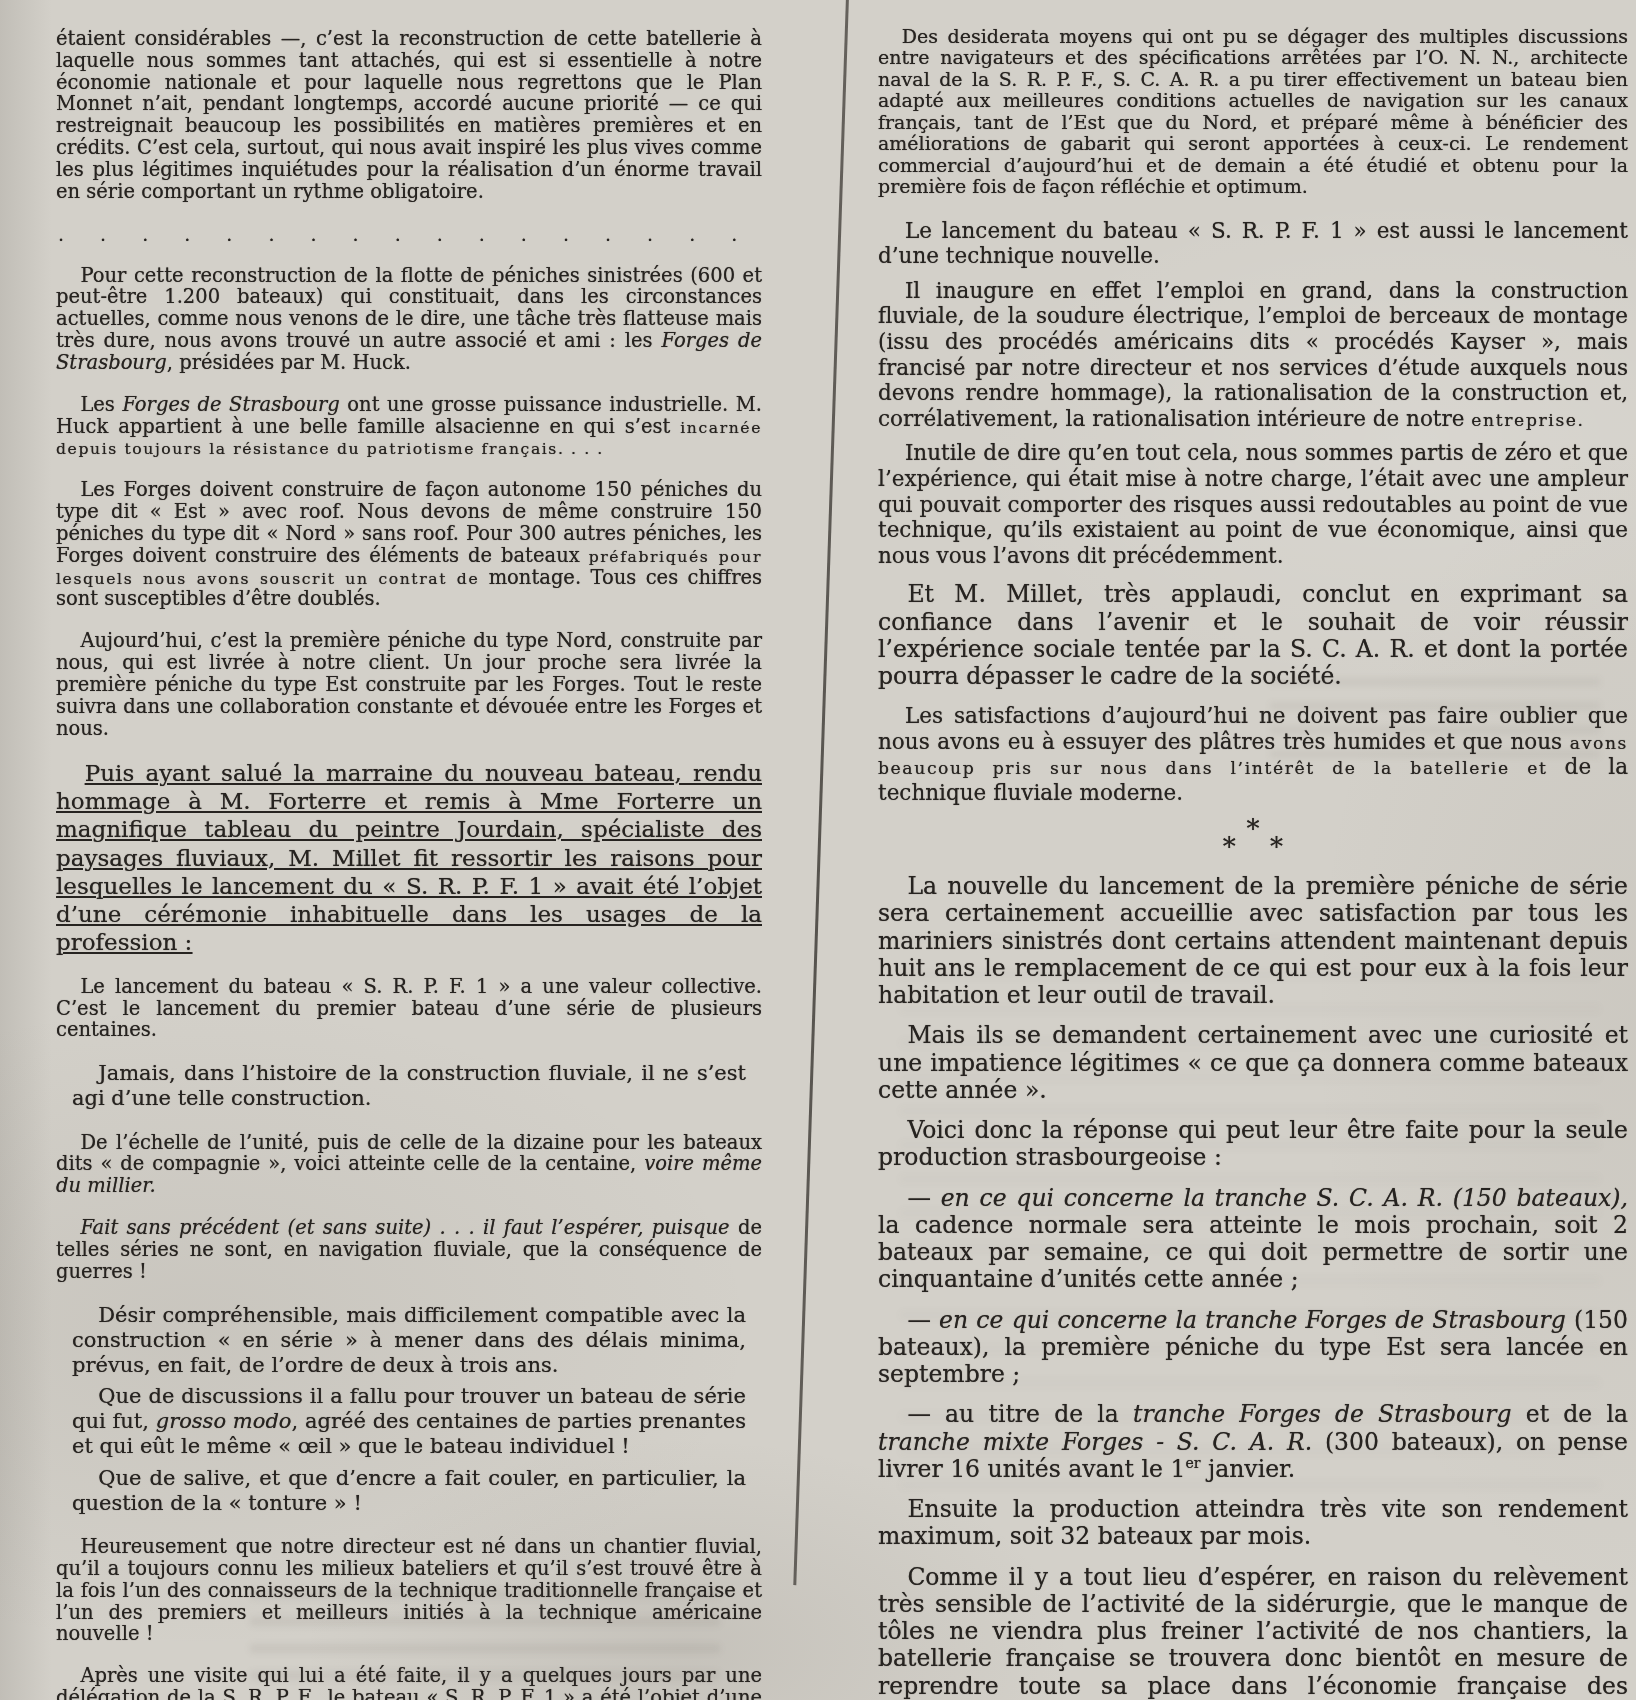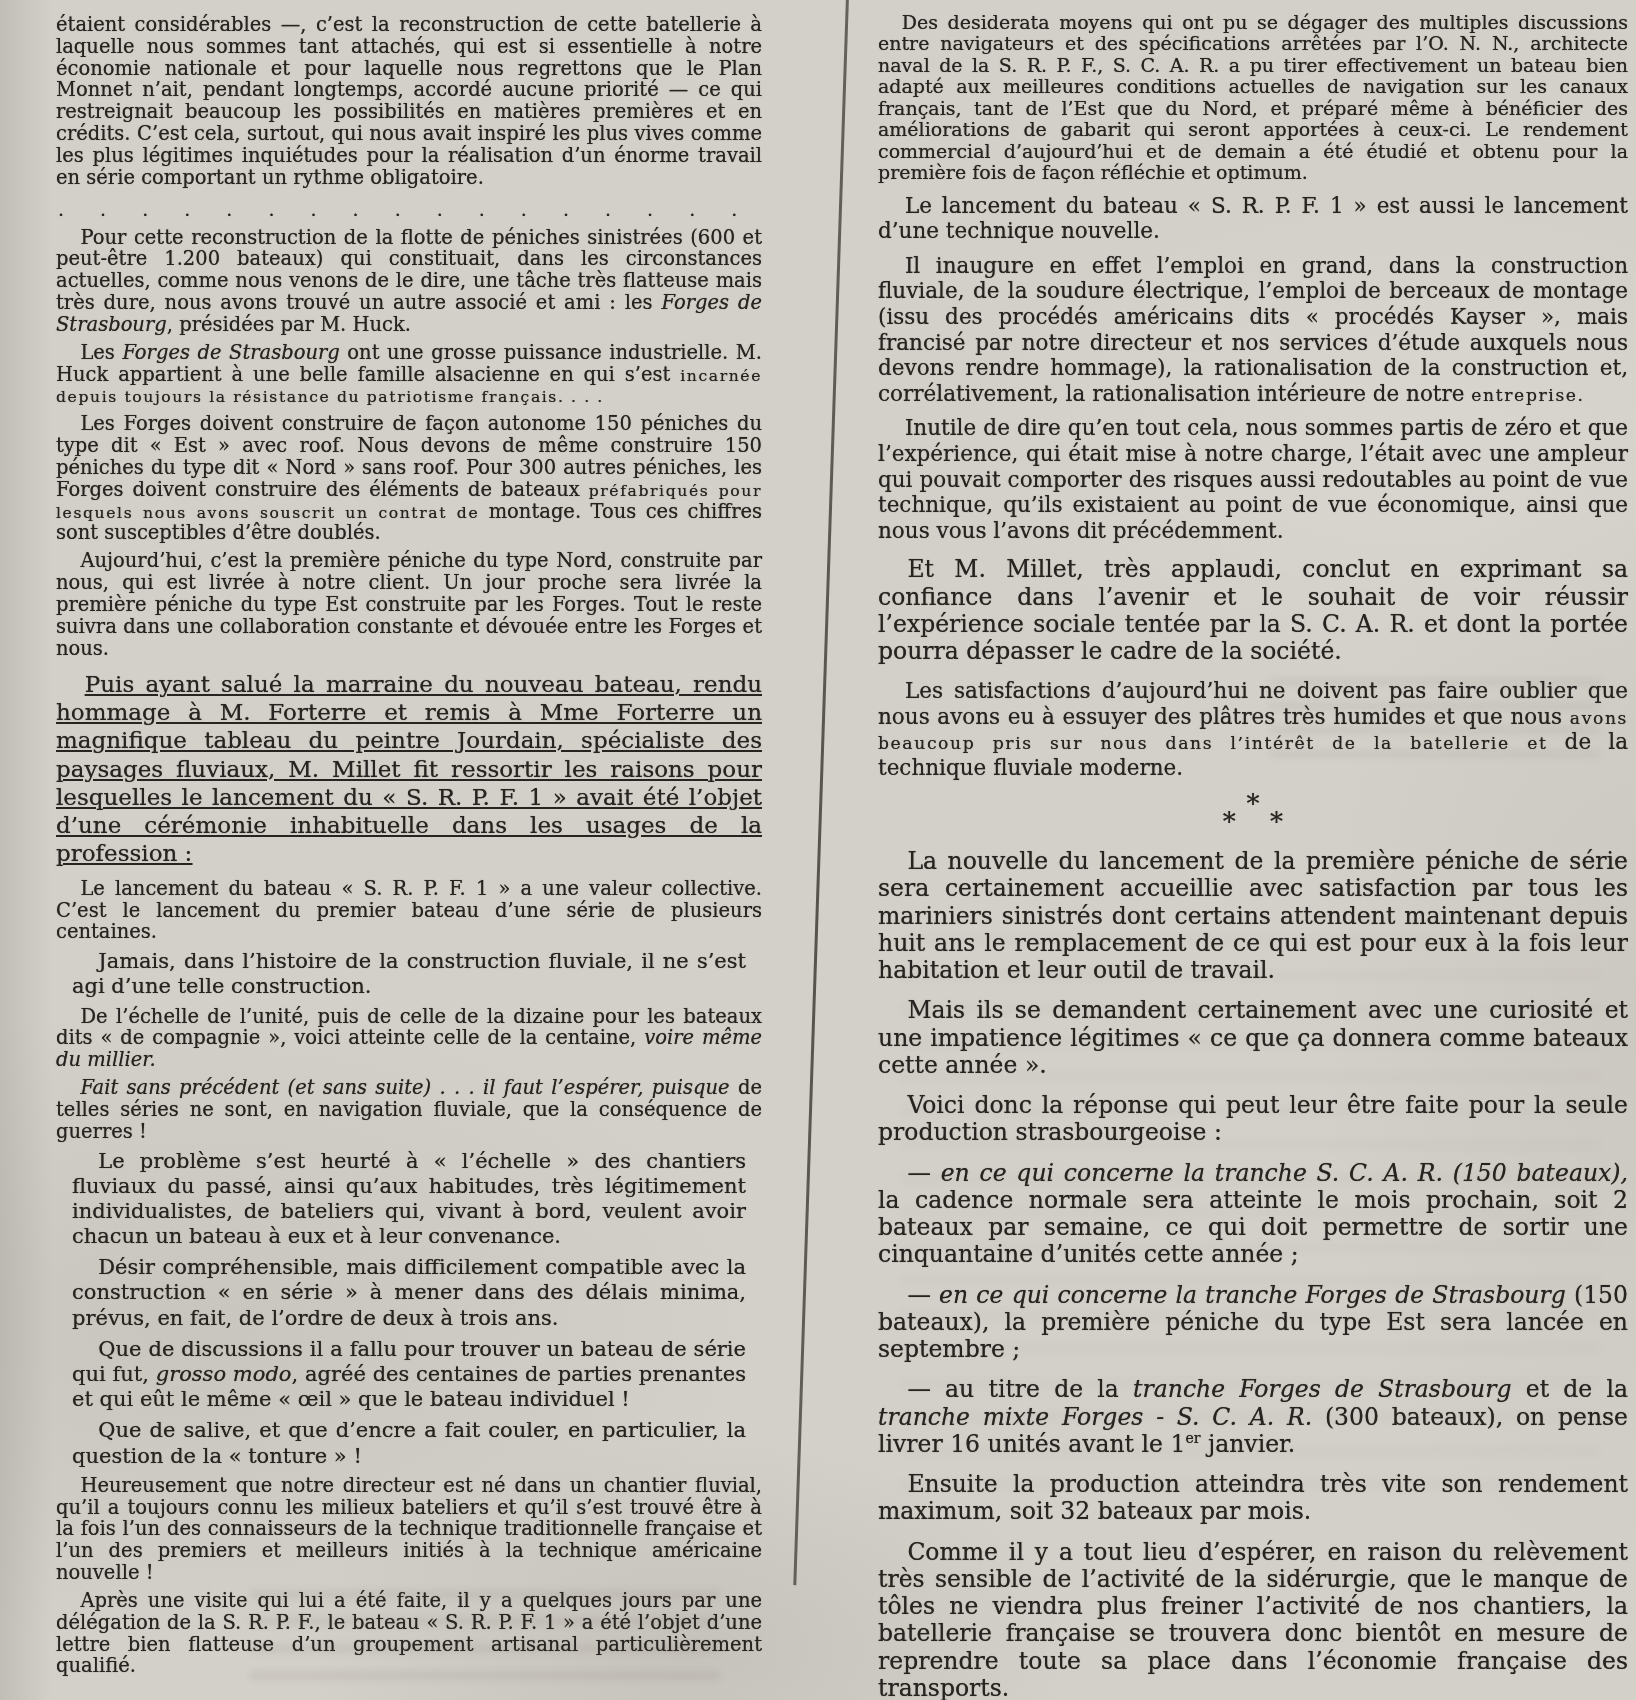--- a/index.html
+++ b/index.html
@@ -17,21 +17,21 @@
   }
   .page{position:absolute;inset:0;}
   .col{position:absolute;text-align:justify;}
   .col-left{left:56px;top:8px;width:706px;}
   .col-right{left:878px;top:6px;width:750px;}
   .divider{
     position:absolute;left:846px;top:-4px;width:2.5px;height:1590px;
     background:linear-gradient(#4a4641,#37342f 60%,#4a4641);
     transform-origin:top center;transform:rotate(1.9deg);opacity:.8;
   }
-  p.para{margin:6px 0;text-shadow:0 0 0.8px rgba(40,34,28,0.75);}
+  p.para{margin:20px 0;text-shadow:0 0 0.8px rgba(40,34,28,0.75);}
   p.ind{text-indent:1.25em;}
   
   .col-left .compact{font-size:19.5px;line-height:1.12;}
   .col-left .mid{font-size:21px;line-height:1.2;margin:6px 16px;}
   .col-left .large{font-size:23px;line-height:1.22;margin:11px 0;text-decoration:underline;}
   
   .col-right .compact{font-size:19px;line-height:1.13;}
   .col-right .mid{font-size:21.5px;line-height:1.19;margin:9px 0;}
   .col-right .large{font-size:23.5px;line-height:1.16;margin:13px 0;}
   .it{font-style:italic;}
@@ -63,21 +63,20 @@
       <div class="dots">. . . . . . . . . . . . . . . . .</div>
       <p class="para compact ind"><span>Pour cette reconstruction de la flotte de péniches sinistrées (600 et peut-être 1.200 bateaux) qui constituait, dans les circonstances actuelles, comme nous venons de le dire, une tâche très flatteuse mais très dure, nous avons trouvé un autre associé et ami : les </span><span class="it">Forges de Strasbourg</span><span>, présidées par M. Huck.</span></p>
       <p class="para compact ind"><span>Les </span><span class="it">Forges de Strasbourg</span><span> ont une grosse puissance industrielle. M. Huck appartient à une belle famille alsacienne en qui s’est </span><span class="sm">incarnée depuis toujours la résistance du patriotisme français. . . .</span></p>
       <p class="para compact ind"><span>Les Forges doivent construire de façon autonome 150 péniches du type dit « Est » avec roof. Nous devons de même construire 150 péniches du type dit « Nord » sans roof. Pour 300 autres péniches, les Forges doivent construire des éléments de bateaux </span><span class="sm">préfabriqués pour lesquels nous avons souscrit un contrat de</span><span> montage. Tous ces chiffres sont susceptibles d’être doublés.</span></p>
       <p class="para compact ind"><span>Aujourd’hui, c’est la première péniche du type Nord, construite par nous, qui est livrée à notre client. Un jour proche sera livrée la première péniche du type Est construite par les Forges. Tout le reste suivra dans une collaboration constante et dévouée entre les Forges et nous.</span></p>
       <p class="para large ind"><span>Puis ayant salué la marraine du nouveau bateau, rendu hommage à M. Forterre et remis à Mme Forterre un magnifique tableau du peintre Jourdain, spécialiste des paysages fluviaux, M. Millet fit ressortir les raisons pour lesquelles le lancement du « S. R. P. F. 1 » avait été l’objet d’une cérémonie inhabituelle dans les usages de la profession :</span></p>
       <p class="para compact ind"><span>Le lancement du bateau « S. R. P. F. 1 » a une valeur collective. C’est le lancement du premier bateau d’une série de plusieurs centaines.</span></p>
       <p class="para mid ind"><span>Jamais, dans l’histoire de la construction fluviale, il ne s’est agi d’une telle construction.</span></p>
       <p class="para compact ind"><span>De l’échelle de l’unité, puis de celle de la dizaine pour les bateaux dits « de compagnie », voici atteinte celle de la centaine, </span><span class="it">voire même du millier.</span></p>
       <p class="para compact ind"><span class="it">Fait sans précédent (et sans suite) . . . il faut l’espérer, puisque</span><span> de telles séries ne sont, en navigation fluviale, que la conséquence de guerres !</span></p>
-      <p class="para mid ind"><span>Le problème s’est heurté à « l’échelle » des chantiers fluviaux du passé, ainsi qu’aux habitudes, très légitimement individualistes, de bateliers qui, vivant à bord, veulent avoir chacun un bateau à eux et à leur convenance.</span></p>
       <p class="para mid ind"><span>Désir compréhensible, mais difficilement compatible avec la construction « en série » à mener dans des délais minima, prévus, en fait, de l’ordre de deux à trois ans.</span></p>
       <p class="para mid ind"><span>Que de discussions il a fallu pour trouver un bateau de série qui fut, </span><span class="it">grosso modo</span><span>, agréé des centaines de parties prenantes et qui eût le même « œil » que le bateau individuel !</span></p>
       <p class="para mid ind"><span>Que de salive, et que d’encre a fait couler, en particulier, la question de la « tonture » !</span></p>
       <p class="para compact ind"><span>Heureusement que notre directeur est né dans un chantier fluvial, qu’il a toujours connu les milieux bateliers et qu’il s’est trouvé être à la fois l’un des connaisseurs de la technique traditionnelle française et l’un des premiers et meilleurs initiés à la technique américaine nouvelle !</span></p>
       <p class="para compact ind"><span>Après une visite qui lui a été faite, il y a quelques jours par une délégation de la S. R. P. F., le bateau « S. R. P. F. 1 » a été l’objet d’une lettre bien flatteuse d’un groupement artisanal particulièrement qualifié.</span></p>
     </div>
   <div class="divider"></div>
   <div class="col col-right" id="col-right">
       <p class="para compact ind"><span>Des desiderata moyens qui ont pu se dégager des multiples discussions entre navigateurs et des spécifications arrêtées par l’O. N. N., architecte naval de la S. R. P. F., S. C. A. R. a pu tirer effectivement un bateau bien adapté aux meilleures conditions actuelles de navigation sur les canaux français, tant de l’Est que du Nord, et préparé même à bénéficier des améliorations de gabarit qui seront apportées à ceux-ci. Le rendement commercial d’aujourd’hui et de demain a été étudié et obtenu pour la première fois de façon réfléchie et optimum.</span></p>
       <p class="para mid ind"><span>Le lancement du bateau « S. R. P. F. 1 » est aussi le lancement d’une technique nouvelle.</span></p>

